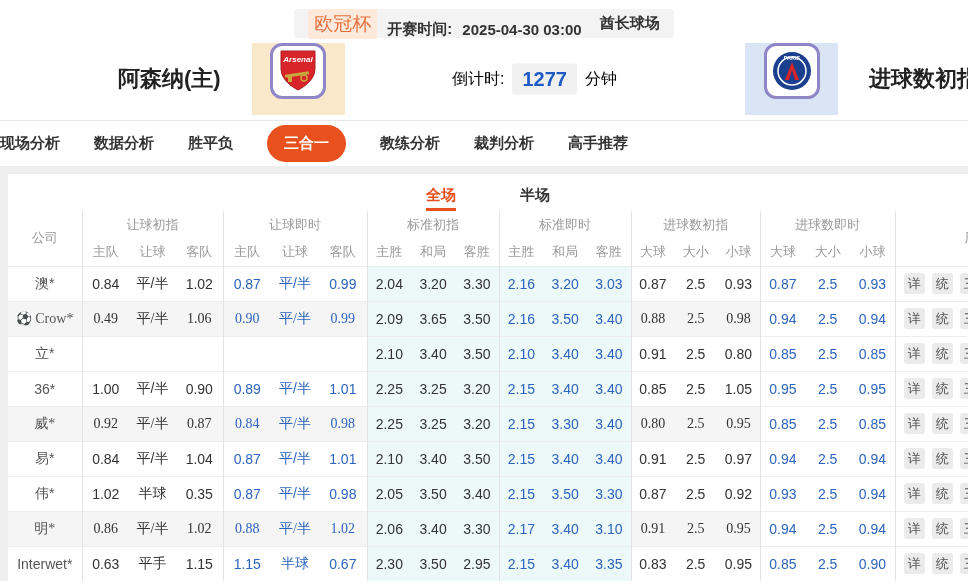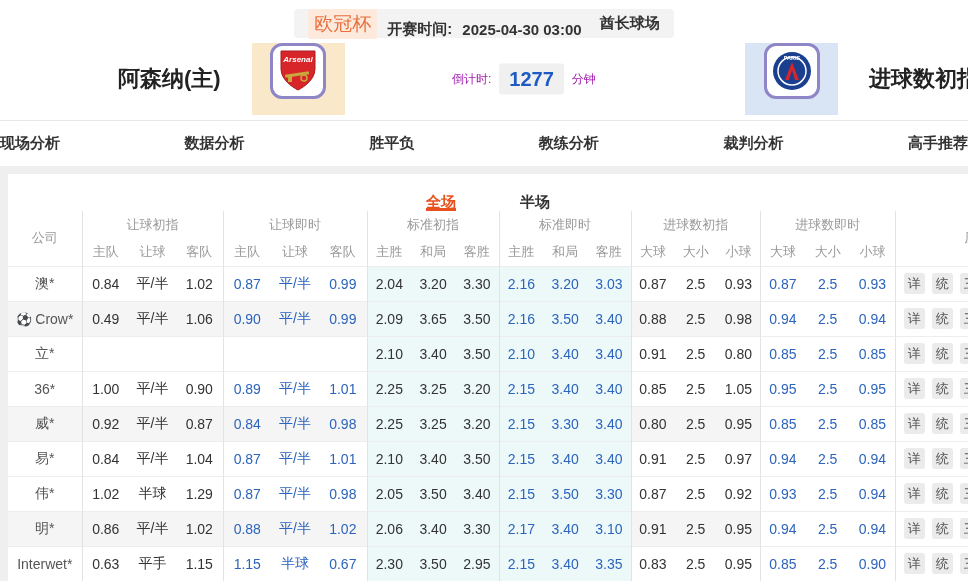--- a/index.html
+++ b/index.html
@@ -22,52 +22,52 @@
   .home-wrap { left:118px; }
   .away-wrap { left:745px; }
   .team-name { font-size:22px; font-weight:bold; color:#222; white-space:nowrap; }
   .logo-tile { width:93px; height:72px; display:flex; justify-content:center; }
   .logo-tile.home { background:#fae8cb; }
   .logo-tile.away { background:#d9e5f4; }
   .logo-box { width:56px; height:56px; background:#fff; border:3px solid #8f86c8;
     border-radius:12px; display:flex; align-items:center; justify-content:center; }
   .countdown { position:absolute; left:452px; top:50%; transform:translateY(-50%);
     display:flex; align-items:center; gap:8px; }
-  .cd-label, .cd-unit { font-size:12px; color:#a21caf; white-space:nowrap; }
+  .cd-label, .cd-unit { font-size:16px; color:#000000; white-space:nowrap; }
   .cd-value { font-size:20px; font-weight:bold; color:#1d5ac4; background:#f0f0f0;
     padding:4px 10px; border-radius:3px; }
 
   
   .nav-bar { border-top:1px solid #e8e8e8; height:46px; display:flex; align-items:center;
-    justify-content:space-between; gap:34px; background:#fff; }
+    justify-content:flex-start; gap:34px; background:#fff; }
   .nav-tab { font-size:15px; font-weight:bold; color:#333; cursor:pointer; white-space:nowrap; }
   .nav-tab.active { background:#e8511d; color:#fff; padding:9px 17px; border-radius:19px; }
 
   
   .content { background:#efefef; height:415px; padding-top:8px; }
   .panel { margin-left:8px; width:960px; height:100%; background:#fff; overflow:hidden; }
 
   .subtabs { display:flex; justify-content:center; gap:64px; padding-top:12px; height:37px; }
-  .subtab { font-size:15px; font-weight:bold; color:#333; cursor:pointer; padding-bottom:6px;margin-top:7px; }
+  .subtab { font-size:15px; font-weight:bold; color:#333; cursor:pointer; padding-bottom:6px; }
   .subtab.active { color:#e8511d; border-bottom:3px solid #e8511d; }
 
   
   table { border-collapse:collapse; table-layout:fixed; width:1051px; }
   th, td { text-align:center; vertical-align:middle; overflow:hidden; white-space:nowrap; }
   thead th { font-weight:normal; color:#999; font-size:13px; }
   .gh { height:27px; }
   .sh { height:28px; color:#888; }
   tbody tr { border-top:1px solid #ededed; }
   tbody td { height:35px; font-size:14px; }
   .gb { border-left:1px solid #e3e3e3; }
   .company { color:#555; border-right:1px solid #e3e3e3; }
   td.odds-init { color:#333; }
   td.odds-live { color:#2c64bd; }
   td.cyan { background:#edf9f9; }
-  tr.shaded td.stripe, tr.shaded td.company { background:#f5f5f5; }
+  tr.shaded td.stripe, tr.shaded td.company { background:#f5f5f5;font-family:Liberation Serif, serif; }
   .ball-icon { font-size:13px; color:#444; margin-right:3px; }
   .hist { text-align:left; padding-left:8px; }
   .hbtn { display:inline-block; width:21px; height:21px; line-height:21px; background:#ebebeb;
     color:#555; font-size:13px; border-radius:3px; margin-right:7px; text-align:center; cursor:pointer; }
 </style>
 </head>
 <body>
 
 <div class="match-head">
   <div class="info-bar-wrap">
@@ -115,20 +115,21 @@
       </span>
       <span class="team-name">进球数初指</span>
     </div>
   </div>
 </div>
 
 <div class="nav-bar">
   <span class="nav-tab">现场分析</span>
   <span class="nav-tab">数据分析</span>
   <span class="nav-tab">胜平负</span>
+  <span class="nav-tab active">三合一</span>
   <span class="nav-tab">教练分析</span>
   <span class="nav-tab">裁判分析</span>
   <span class="nav-tab">高手推荐</span>
 </div>
 
 <div class="content">
   <div class="panel">
 
     <div class="subtabs">
       <span class="subtab active">全场</span>
@@ -308,21 +309,21 @@
             <td class="odds-init stripe">0.97</td>
             <td class="odds-live gb">0.94</td>
             <td class="odds-live">2.5</td>
             <td class="odds-live">0.94</td>
             <td class="hist gb"><span class="hbtn">详</span><span class="hbtn">统</span><span class="hbtn">三</span></td>
           </tr>
           <tr>
             <td class="company">伟*</td>
             <td class="odds-init stripe gb">1.02</td>
             <td class="odds-init stripe">半球</td>
-            <td class="odds-init stripe">1.29</td>
+            <td class="odds-init stripe">0.35</td>
             <td class="odds-live stripe gb">0.87</td>
             <td class="odds-live stripe">平/半</td>
             <td class="odds-live stripe">0.98</td>
             <td class="odds-init cyan gb">2.05</td>
             <td class="odds-init cyan">3.50</td>
             <td class="odds-init cyan">3.40</td>
             <td class="odds-live cyan gb">2.15</td>
             <td class="odds-live cyan">3.50</td>
             <td class="odds-live cyan">3.30</td>
             <td class="odds-init stripe gb">0.87</td>

